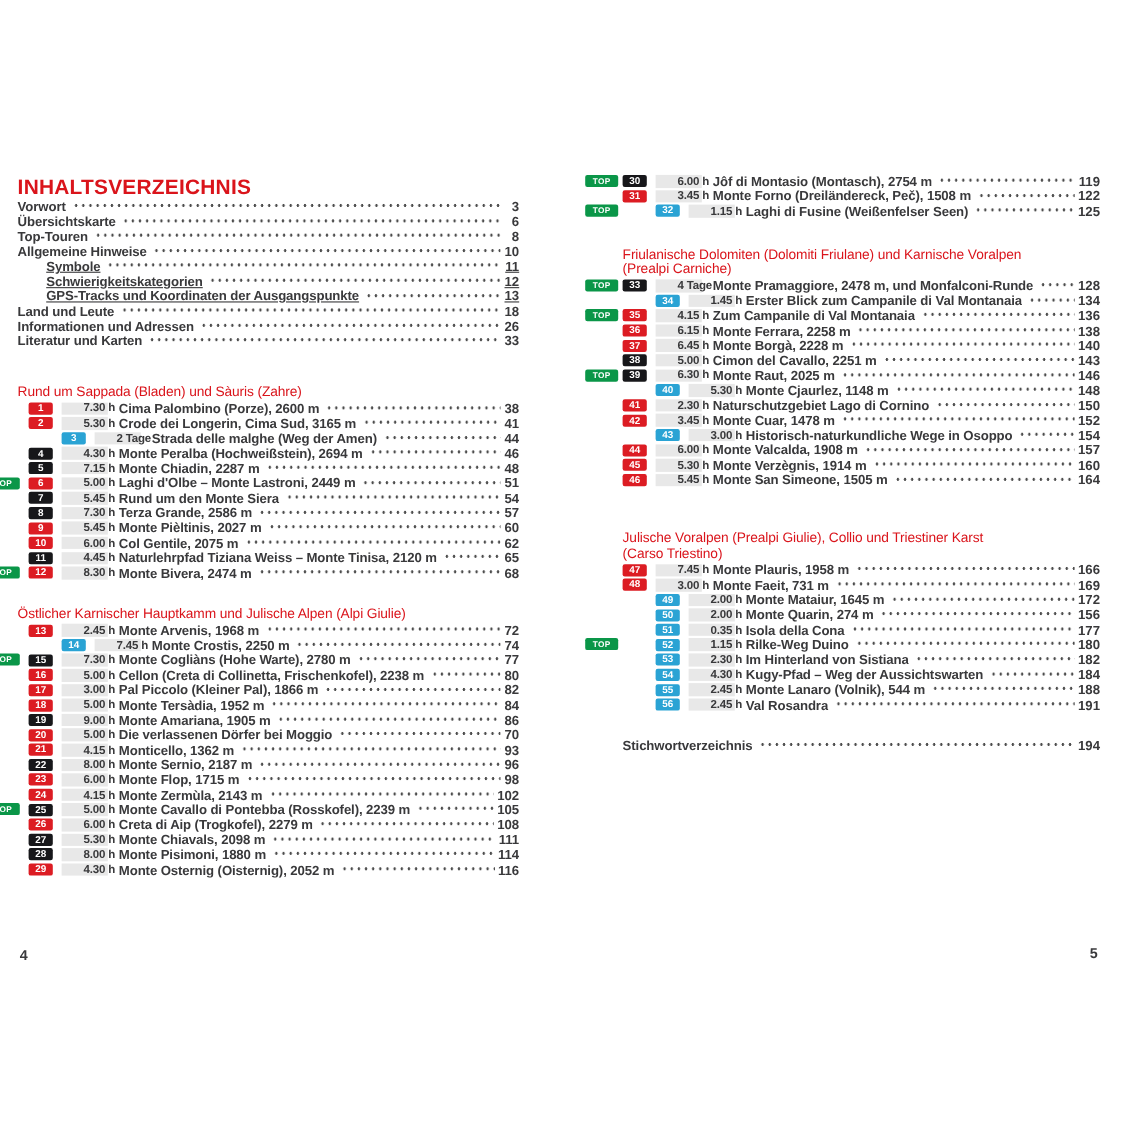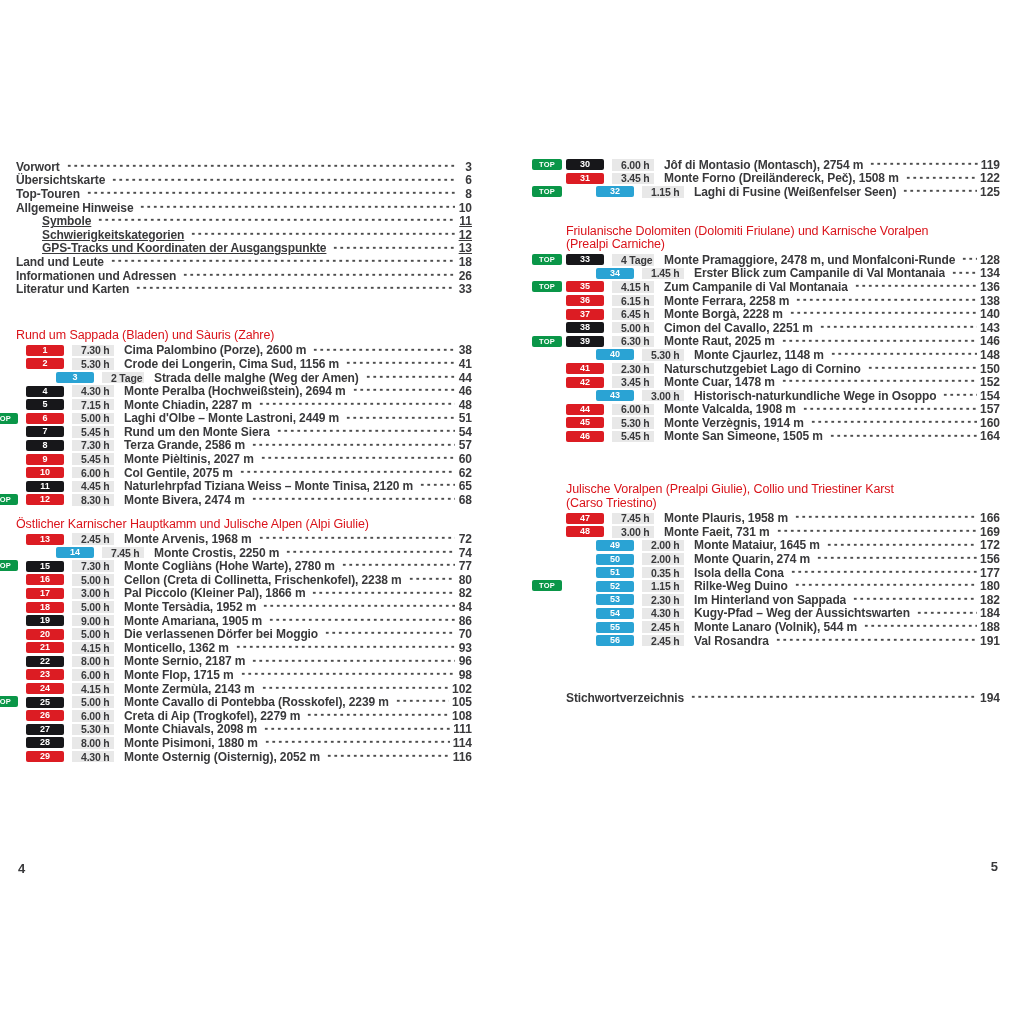--- a/index.html
+++ b/index.html
@@ -18,46 +18,47 @@
     font-size:12px;font-weight:bold;white-space:nowrap;}
   .fm-label{letter-spacing:-.1px;}
   .fm-indent{padding-left:26px;text-decoration:underline;}
   .leader{flex:1;align-self:stretch;margin:0 3px 0 6px;
     background-image:radial-gradient(circle,#4d4d4d 1.05px,rgba(0,0,0,0) 1.35px);
     background-size:6.5px 13.6px;background-repeat:repeat-x;background-position:left bottom 1px;}
   .pg{min-width:14px;text-align:right;font-size:12px;font-weight:bold;color:var(--text);}
   .section-heading{color:var(--red);font-size:12.5px;font-weight:normal;line-height:13.6px;
     margin:22px 0 1px 0;letter-spacing:-.1px;}
   .page-left .section:nth-of-type(1) .section-heading{margin-top:33px;}
-  .page-left .section:nth-of-type(2) .section-heading{margin-top:11px;}
+  .page-left .section:nth-of-type(2) .section-heading{margin-top:24px;}
   .page-right .section:nth-of-type(2) .section-heading{margin-top:26px;}
   .page-right .section:nth-of-type(3) .section-heading{margin-top:40px;}
   .page-right .section-heading,.page-right .index-row{margin-left:34px;}
   .page-right .row.tour{margin-left:24px;}
   .num-badge{display:inline-flex;align-items:center;justify-content:center;flex:none;
-    width:38px;height:11px;margin-left:10px;border-radius:2px;color:#fff;
+    width:22px;height:11px;margin-left:10px;border-radius:2px;color:#fff;
     font-size:9px;font-weight:bold;line-height:1;text-align:center;}
   .diff-red{background:var(--badge-red);} .diff-blue{background:var(--badge-blue);margin-left:40px;}
   .diff-black{background:var(--badge-black);}
   .top-badge{position:absolute;left:-28px;top:1px;width:30px;height:11px;border-radius:2px;
     background:var(--green);color:#fff;font-size:7.5px;font-weight:bold;
     display:flex;align-items:center;justify-content:center;letter-spacing:.3px;}
   .page-right .top-badge{left:-24px;}
   .time{flex:none;width:42px;height:11.5px;margin-left:8px;background:var(--timebg);
-    font-size:10.5px;font-weight:bold;color:var(--text);padding-left:9px;
+    font-size:10.5px;font-weight:bold;color:var(--text);padding-left:20px;
     display:flex;align-items:center;letter-spacing:-.2px;}
   .t-title{margin-left:10px;letter-spacing:-.1px;overflow:hidden;text-overflow:clip;}
-  .index-row{margin-top:44px;}
+  .index-row{margin-top:24px;}
   .page-num{position:absolute;bottom:0;font-size:13px;font-weight:bold;color:var(--text);}
   .page-left .page-num{left:2px;} .page-right .page-num{right:2px;}
 </style>
 </head>
 <body>
 
 <div class="page page-left">
+  <div class="toc-title">INHALTSVERZEICHNIS</div>
   <div class="front-matter" id="front-matter">
       <div class="row">
         <span class="fm-label">Vorwort</span>
         <span class="leader"></span>
         <span class="pg">3</span>
       </div>
       <div class="row">
         <span class="fm-label">Übersichtskarte</span>
         <span class="leader"></span>
         <span class="pg">6</span>
@@ -111,21 +112,21 @@
         <div class="row tour">
           <span class="num-badge diff-red">1</span>
           <span class="time">7.30 h</span>
           <span class="t-title">Cima Palombino (Porze), 2600 m</span>
           <span class="leader"></span>
           <span class="pg">38</span>
         </div>
         <div class="row tour">
           <span class="num-badge diff-red">2</span>
           <span class="time">5.30 h</span>
-          <span class="t-title">Crode dei Longerin, Cima Sud, 1156 m</span>
+          <span class="t-title">Crode dei Longerin, Cima Sud, 3165 m</span>
           <span class="leader"></span>
           <span class="pg">41</span>
         </div>
         <div class="row tour">
           <span class="num-badge diff-blue">3</span>
           <span class="time">2 Tage</span>
           <span class="t-title">Strada delle malghe (Weg der Amen)</span>
           <span class="leader"></span>
           <span class="pg">44</span>
         </div>
@@ -503,21 +504,21 @@
           <span class="top-badge">TOP</span>
           <span class="num-badge diff-blue">52</span>
           <span class="time">1.15 h</span>
           <span class="t-title">Rilke-Weg Duino</span>
           <span class="leader"></span>
           <span class="pg">180</span>
         </div>
         <div class="row tour">
           <span class="num-badge diff-blue">53</span>
           <span class="time">2.30 h</span>
-          <span class="t-title">Im Hinterland von Sappada</span>
+          <span class="t-title">Im Hinterland von Sistiana</span>
           <span class="leader"></span>
           <span class="pg">182</span>
         </div>
         <div class="row tour">
           <span class="num-badge diff-blue">54</span>
           <span class="time">4.30 h</span>
           <span class="t-title">Kugy-Pfad – Weg der Aussichtswarten</span>
           <span class="leader"></span>
           <span class="pg">184</span>
         </div>

